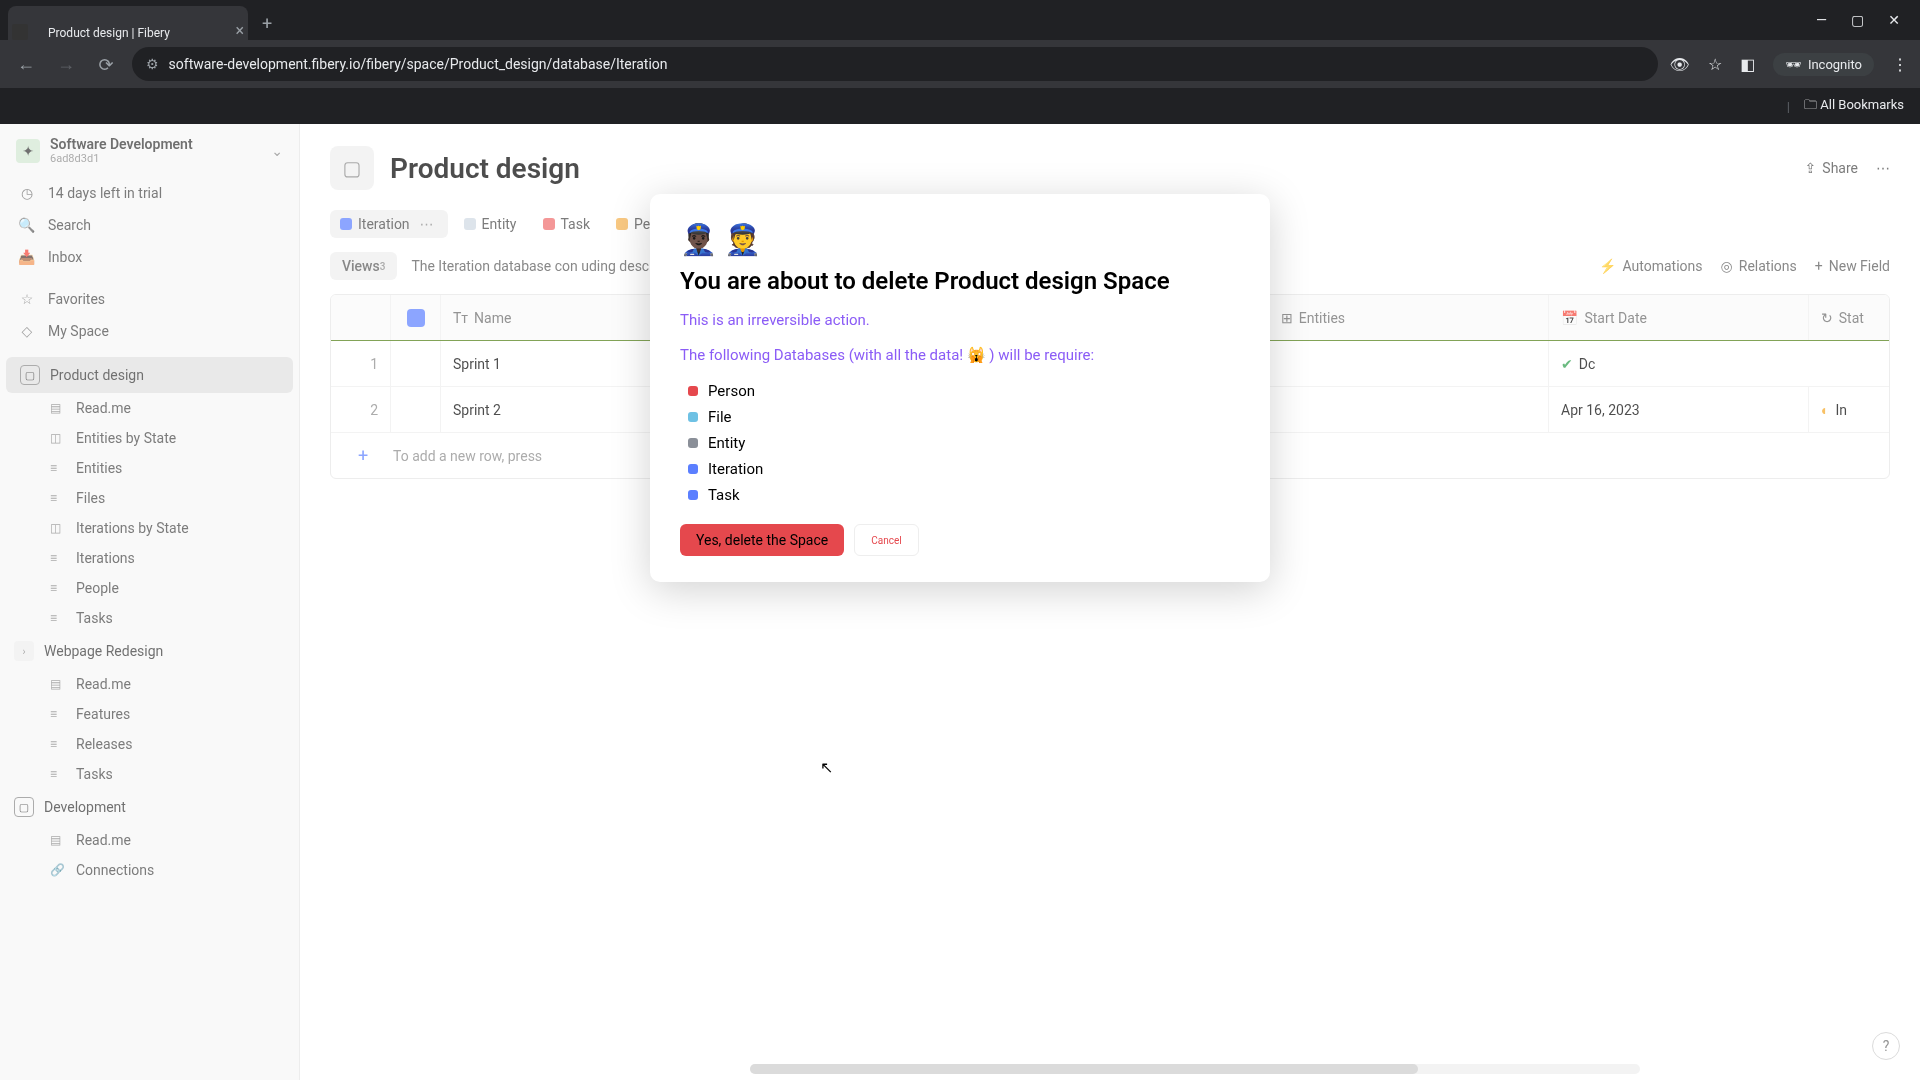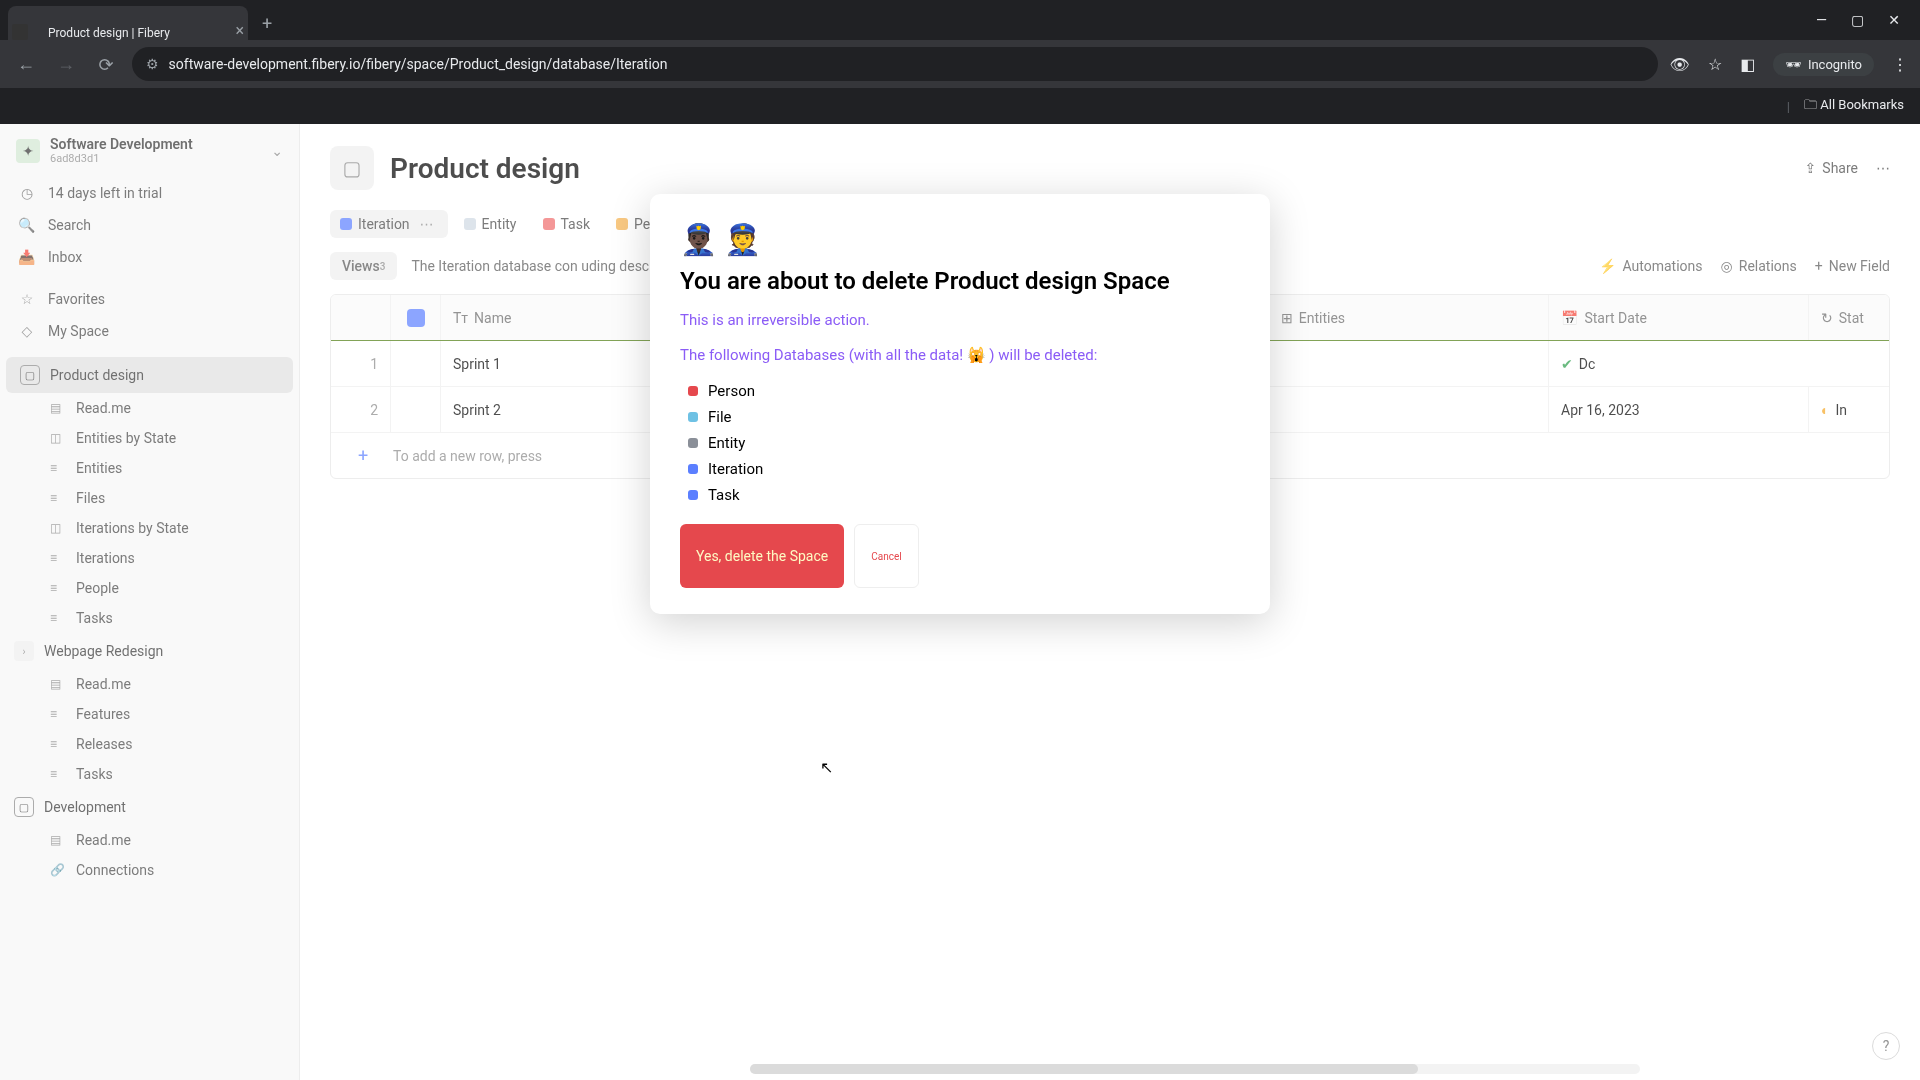--- a/index.html
+++ b/index.html
@@ -86,21 +86,21 @@
 
 .overlay { position: absolute; inset: 0; background: rgba(255,255,255,0.3); display: flex; align-items: flex-start; justify-content: center; padding-top: 70px; }
 .modal { width: 620px; background: #fff; border-radius: 10px; box-shadow: 0 8px 40px rgba(0,0,0,0.18); padding: 28px 30px 26px; }
 .modal-emoji { font-size: 30px; margin-bottom: 8px; }
 .modal-title { font-size: 24px; font-weight: 600; line-height: 1.35; margin-bottom: 12px; margin-top: 8px; }
 .modal-text { font-size: 15px; color: #8b5cf6; margin-bottom: 12px; line-height:1.5;}
 .modal-list { list-style: none; padding-left: 8px; margin-bottom: 14px;}
 .modal-list li { display:flex; align-items:center; gap:10px; padding:4px 0; font-size:15px;}
 .li-dot { width:10px;height:10px;border-radius:3px;}
 .modal-buttons { display:flex; gap:10px; margin-top:16px;}
-.btn-danger { background:#e5484d; color:#fef9c3; border:none; padding:24px 16px; border-radius:6px; font-size:14px; cursor:pointer;}
+.btn-danger { background:#e5484d; color:#000000; border:none; padding:8px 16px; border-radius:6px; font-size:14px; cursor:pointer;}
 .btn-cancel { background:#fff; color:#e5484d; border:1px solid #eee; padding:9px 16px; border-radius:6px; font-size:10px; cursor:pointer;}
 
 .help-btn { position:absolute; bottom:20px; right:20px; width:28px;height:28px;border:1px solid #ccc;border-radius:50%;display:flex;align-items:center;justify-content:center;font-size:14px;color:#666;background:#fff;}
 .hscroll { position:absolute; bottom:6px; left:450px; right:280px; height:10px; background:#eee; border-radius:5px;}
 .hscroll-thumb {position:absolute;left:0;width:75%;height:100%;background:#ccc;border-radius:5px;}
 
 .cursor { position: absolute; top: 758px; left: 820px; font-size: 16px; z-index: 100; pointer-events: none; }
 </style>
 </head>
 <body>
@@ -366,21 +366,21 @@
       </div>
     <div class="help-btn">?</div>
   </div>
 
   <div class="overlay">
     <div class="modal">
       <div class="modal-emoji">👮🏿‍♂️ 👮</div>
       <div class="modal-title">You are about to delete Product design Space</div>
       <div class="modal-text">This is an irreversible action.</div>
       <div class="modal-text">
-        <span>The following Databases (with all the data! </span><span>🙀</span><span> ) will be deleted:</span>
+        <span>The following Databases (with all the data! </span><span>🙀</span><span> ) will be require:</span>
       </div>
       <ul class="modal-list">
         <li>
             <span class="li-dot" style="background:#e5484d"></span>
             <span>Person</span>
           </li>
         <li>
             <span class="li-dot" style="background:#6ec1e4"></span>
             <span>File</span>
           </li>

